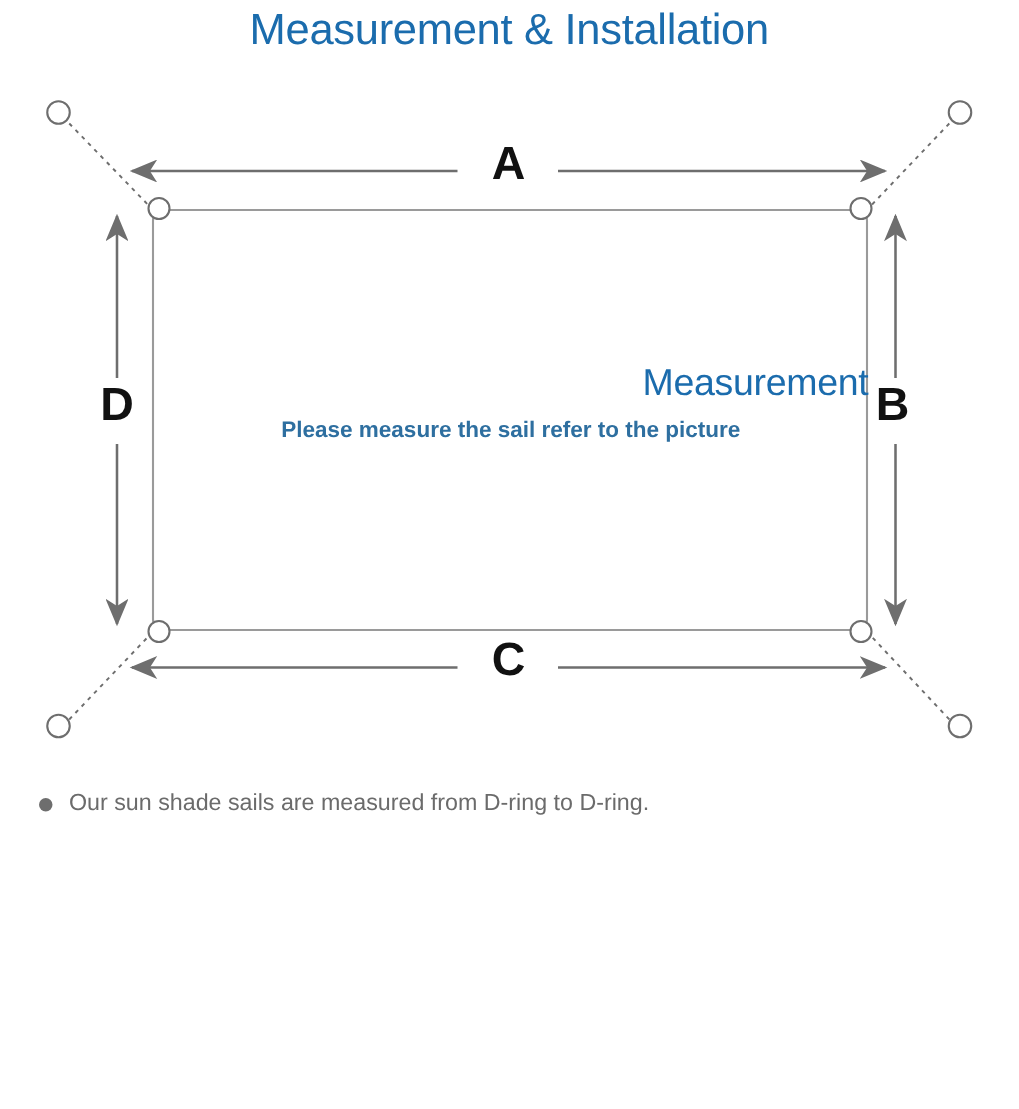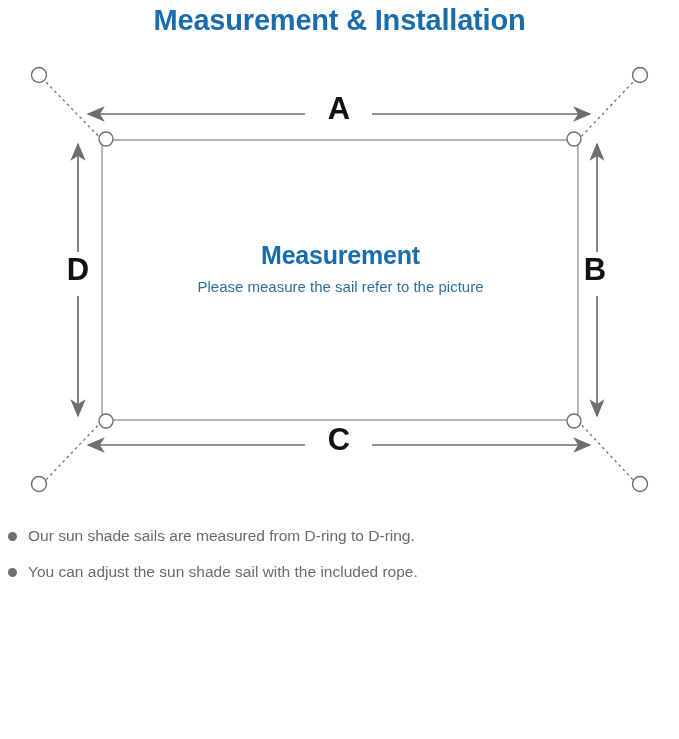--- a/index.html
+++ b/index.html
@@ -16,21 +16,21 @@
   }
 
   
   #page-title {
     position: absolute;
     top: 0px;
     left: 0;
     width: 679px;
     text-align: center;
     font-size: 29px;
-    font-weight: bold;
+    font-weight: normal;
     color: #1B6CAD;
     letter-spacing: -0.2px;
     line-height: 40px;
     white-space: nowrap;
   }
 
   
   #diagram {
     position: absolute;
     top: 52px;
@@ -58,45 +58,46 @@
 
   #center-block {
     position: absolute;
     left: 102px;
     top: 188px;
     width: 477px;
     text-align: center;
   }
   #center-title {
     font-size: 25px;
-    font-weight: bold;
+    font-weight: normal;
     color: #1B6CAD;
     line-height: 30px;
     letter-spacing: -0.2px;
+    text-align: right;
   }
   #center-sub {
     margin-top: 7px;
     font-size: 15px;
-    font-weight: normal;
+    font-weight: bold;
     color: #2E6FA0;
     line-height: 19px;
   }
 
   
   #notes {
     position: absolute;
     left: 0px;
     top: 524px;
     width: 679px;
   }
   .note-row {
     position: relative;
     display: flex;
     align-items: flex-start;
-    padding: 0 8px 0 8px;
+    padding: 0 8px 0 26px;
     margin-bottom: 13px;
   }
   .note-bullet {
     flex: 0 0 auto;
     width: 9px;
     height: 9px;
     border-radius: 50%;
     background: #6E6E6E;
     margin-top: 8px;
     margin-right: 11px;
@@ -167,19 +168,15 @@
 
 <div id="notes">
 
   <div class="note-row">
     <span class="note-bullet"></span>
     <span class="note-text">Our sun shade sails are measured from D-ring to D-ring.</span>
   </div>
 
 
 
-  <div class="note-row">
-    <span class="note-bullet"></span>
-    <span class="note-text">You can adjust the sun shade sail with the included rope.</span>
-  </div>
 
 
 </div>
 
 </body></html>

